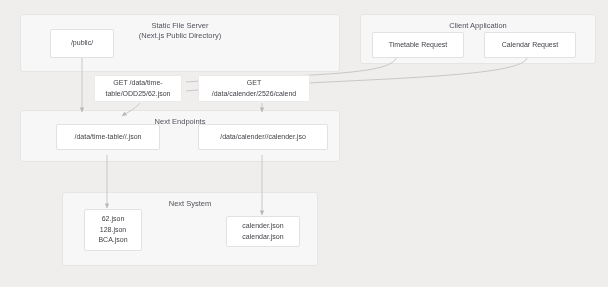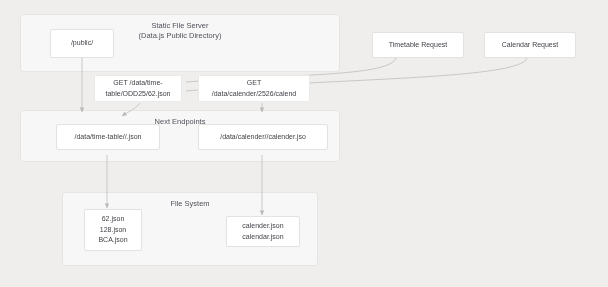--- a/index.html
+++ b/index.html
@@ -101,30 +101,33 @@
       <path d="M262,103 L262,112" marker-end="url(#arrow)"></path>
       <path d="M107,155 L107,208" marker-end="url(#arrow)"></path>
       <path d="M262,155 L262,215" marker-end="url(#arrow)"></path>
       <path d="M396,58 C390,76 300,74 186,82"></path>
       <path d="M527,58 C520,80 330,78 186,91"></path>
     </g>
   </svg>
 
   <div class="panel" style="left:20px; top:14px; width:318px; height:56px;">
     <div class="panel-title">Static File Server
-(Data.js Public Directory)</div>
+(Next.js Public Directory)</div>
   </div>
 
+  <div class="panel" style="left:360px; top:14px; width:234px; height:48px;">
+    <div class="panel-title">Client Application</div>
+  </div>
 
   <div class="panel" style="left:20px; top:110px; width:318px; height:50px;">
     <div class="panel-title">Next Endpoints</div>
   </div>
 
   <div class="panel" style="left:62px; top:192px; width:254px; height:72px;">
-    <div class="panel-title">File System</div>
+    <div class="panel-title">Next System</div>
   </div>
 
   <div class="node" style="left:50px; top:29px; width:64px; height:29px;">/public/</div>
 
   <div class="node" style="left:372px; top:32px; width:92px; height:26px;">Timetable Request</div>
 
   <div class="node" style="left:484px; top:32px; width:92px; height:26px;">Calendar Request</div>
 
   <div class="node" style="left:56px; top:124px; width:104px; height:26px;">/data/time-table//.json</div>
 

